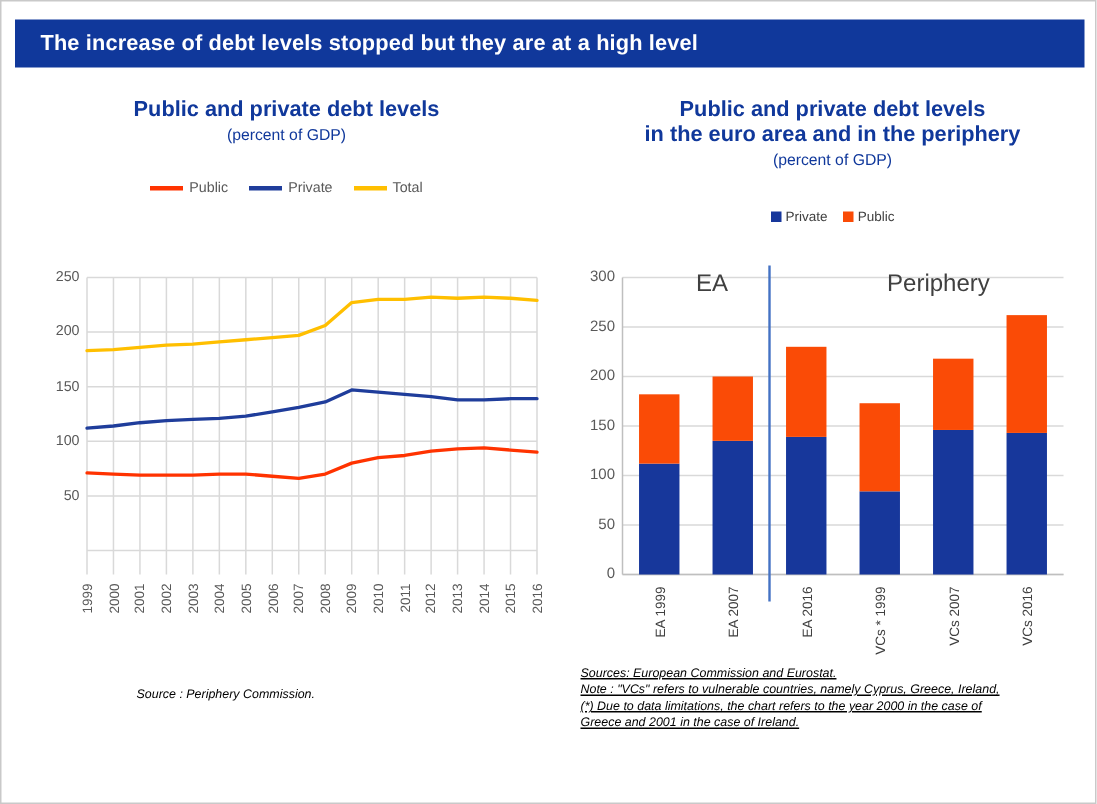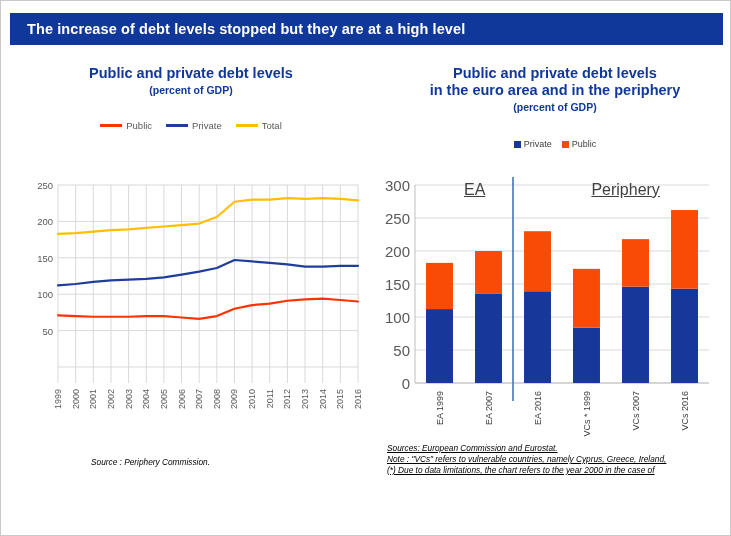--- a/index.html
+++ b/index.html
@@ -25,21 +25,21 @@
   
   .panel{position:absolute;top:56px;}
   .panel-left{left:10px;width:360px;height:470px;}
   .panel-right{left:378px;width:352px;height:470px;}
 
   .chart-title{
     color:#10389B;font-weight:bold;font-size:14.5px;
     text-align:center;line-height:17px;margin-top:8px;
   }
   .chart-sub{
-    color:#10389B;font-weight:bold;font-size:10.5px;
+    color:#10389B;font-weight:normal;font-size:10.5px;
     text-align:center;margin-top:2px;
   }
 
   
   .legend-line{
     display:flex;justify-content:center;align-items:center;
     gap:14px;margin-top:24px;
   }
   .legend-line .li{display:flex;align-items:center;gap:4px;}
   .legend-line .swatch{width:22px;height:2.5px;display:block;}
@@ -67,30 +67,30 @@
   .legend-bar{
     display:flex;justify-content:center;align-items:center;
     gap:10px;margin-top:26px;
   }
   .legend-bar .li{display:flex;align-items:center;gap:3px;}
   .legend-bar .sq{width:7px;height:7px;display:block;}
   .legend-bar .lbl{font-size:9px;color:#404040;}
 
   .barchart-wrap{position:absolute;left:0;top:116px;width:352px;height:330px;}
   .bc-ytick{
-    position:absolute;font-size:15px;color:#595959;
+    position:absolute;font-size:10px;color:#595959;
     text-align:right;width:26px;transform:translateY(-50%);
   }
   .bc-xtick{
     position:absolute;font-size:9px;color:#404040;
     writing-mode:vertical-rl;transform:rotate(180deg);
     white-space:nowrap;
   }
   .grp-label{
-    position:absolute;font-size:16px;color:#404040;white-space:nowrap;text-decoration:underline;
+    position:absolute;font-size:16px;color:#404040;white-space:nowrap;
   }
   .src-right{left:8px;top:386px;text-decoration:underline;}
 </style>
 </head>
 <body>
 
 <div class="banner">
   <span class="banner-text">The increase of debt levels stopped but they are at a high level</span>
 </div>
 
@@ -242,14 +242,15 @@
     <div id="bc-groups">
         <div class="grp-label" style="left: 85px; top: 8px;">EA</div>
         <div class="grp-label" style="left: 212.4px; top: 8px;">Periphery</div>
       </div>
   </div>
 
   <div class="src-note src-right">
     <div>Sources: European Commission and Eurostat.</div>
     <div>Note : "VCs" refers to vulnerable countries, namely Cyprus, Greece, Ireland,</div>
     <div>(*) Due to data limitations, the chart refers to the year 2000 in the case of</div>
+    <div>Greece and 2001 in the case of Ireland.</div>
   </div>
 </div>
 
 </body></html>

